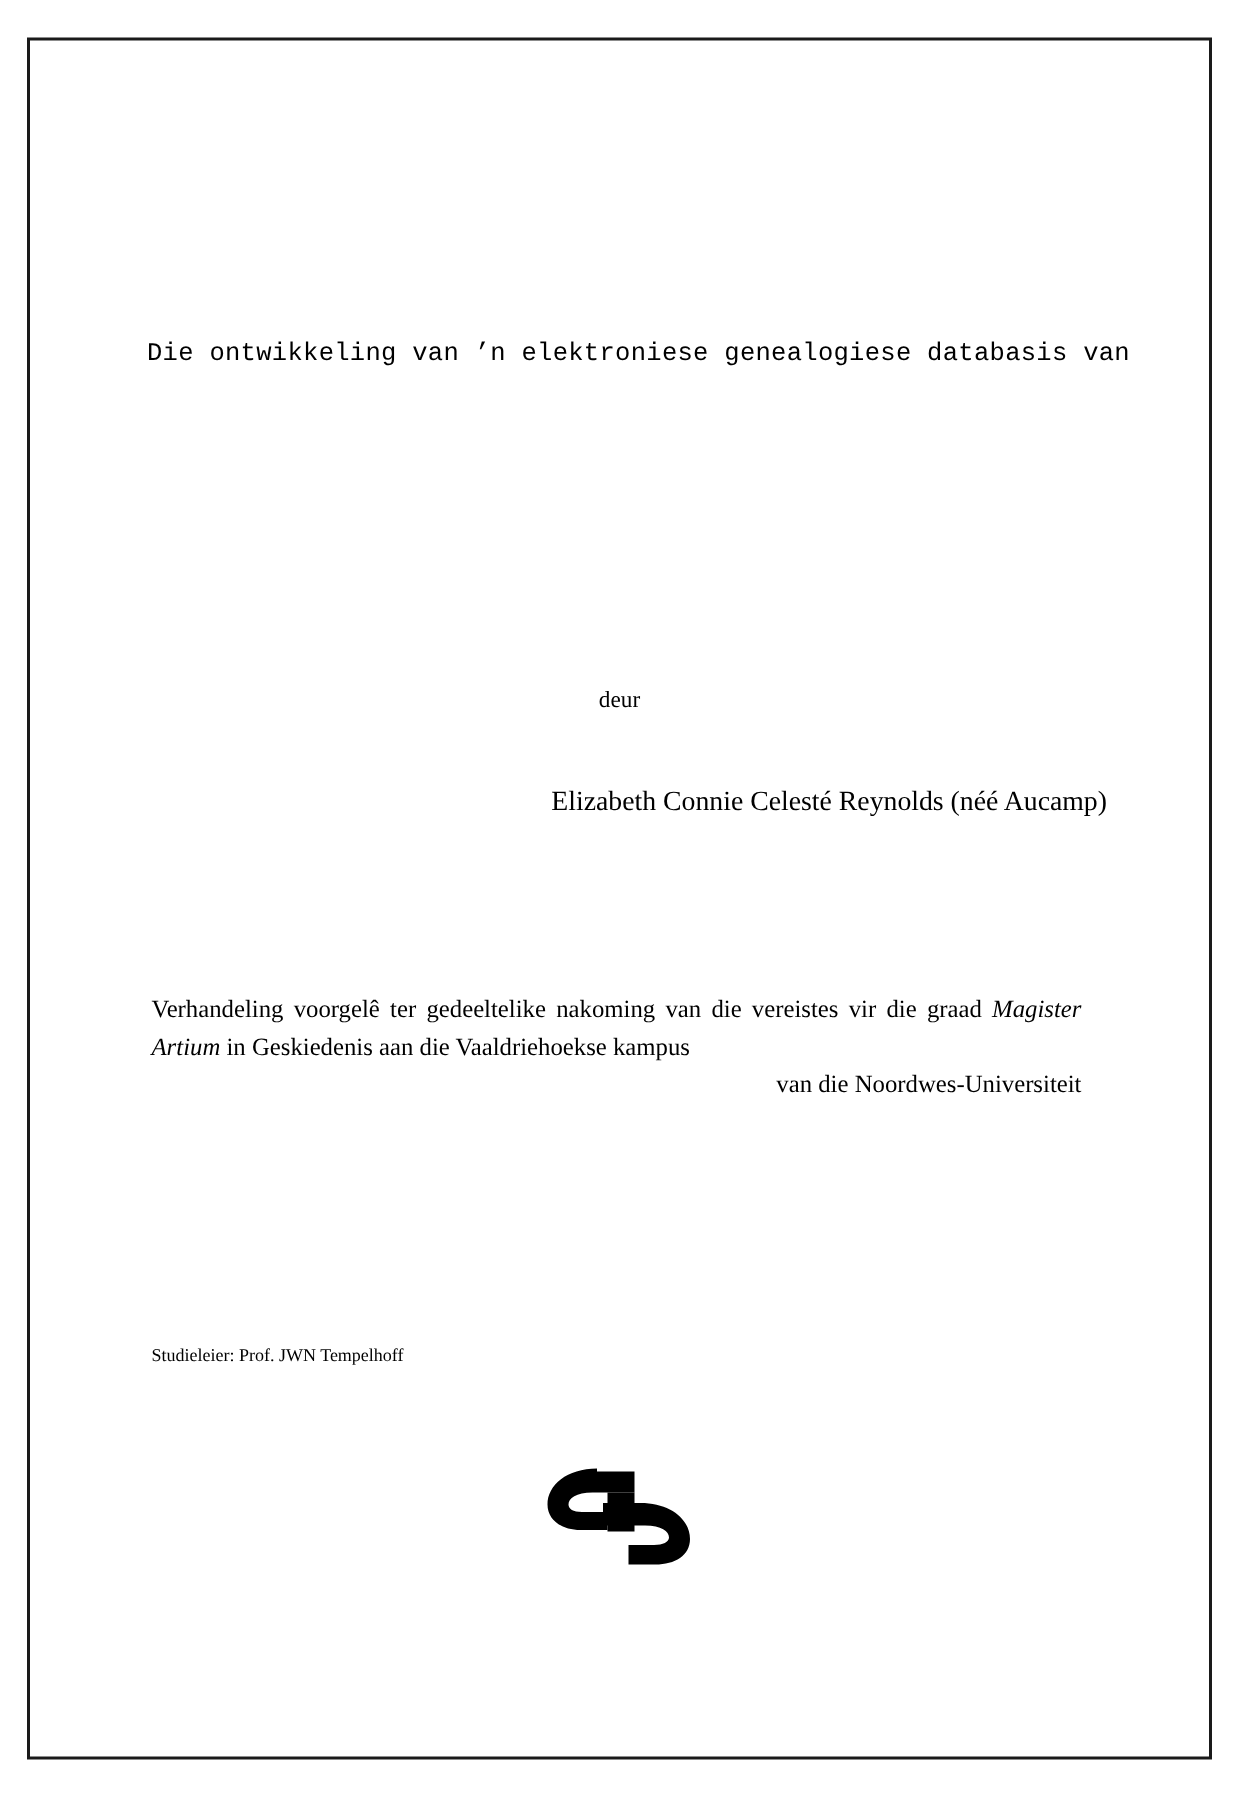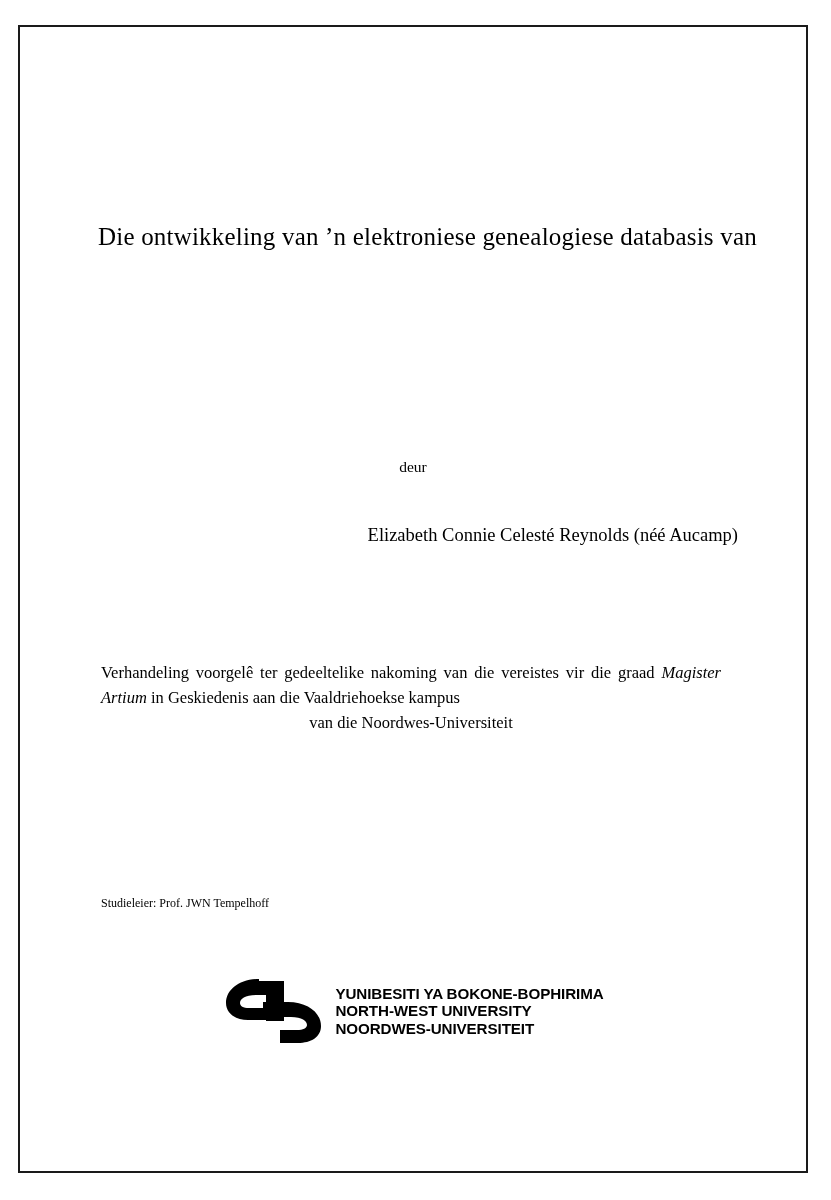--- a/index.html
+++ b/index.html
@@ -39,24 +39,25 @@
     box-sizing: border-box;
   }
   .title-block {
     position: absolute;
     top: 188px;
     left: 10px;
     width: 632px;
     text-align: center;
   }
   .title-line {
-    font-size: 25px;
+    font-size: 17px;
     line-height: 47px;
     letter-spacing: 0.2px;
     white-space: nowrap;
+    font-family: Liberation Mono, monospace;
   }
   .byline-label {
     position: absolute;
     top: 418px;
     left: 0;
     width: 650px;
     text-align: center;
     font-size: 15.5px;
     margin-top: 15px;
   }
@@ -71,21 +72,21 @@
   .statement {
     position: absolute;
     top: 635px;
     left: 13px;
     width: 620px;
     font-size: 16.5px;
     line-height: 25px;
     text-align: justify;
   }
   .statement .line3 {
-    text-align: center;
+    text-align: right;
   }
   .statement em {
     font-style: italic;
   }
   .supervisor {
     position: absolute;
     top: 865px;
     left: 13px;
     width: 600px;
     font-size: 12px;
@@ -149,22 +150,17 @@
       <div class="logo">
         <div class="logo-mark">
           <svg width="104" height="72" viewBox="0 0 104 72" xmlns="http://www.w3.org/2000/svg">
             <g fill="#000000">
               <path d="M37 4 C17 4, 4 15, 4 28 C4 38, 13 45, 26 45 L44 45 L44 33 L27 33 C21 33, 18 31, 18 28 C18 24, 23 20, 34 20 L62 20 L62 6 L37 6 Z"></path>
               <path d="M66 27 C86 27, 99 38, 99 51 C99 62, 89 68, 76 68 L58 68 L58 55 L75 55 C81 55, 85 53, 85 50 C85 46, 80 42, 69 42 L41 42 L41 27 Z"></path>
               <rect x="44" y="20" width="18" height="26"></rect>
             </g>
           </svg>
         </div>
-        <div class="logo-text">
-          <div>YUNIBESITI YA BOKONE-BOPHIRIMA</div>
-          <div>NORTH-WEST UNIVERSITY</div>
-          <div>NOORDWES-UNIVERSITEIT</div>
-        </div>
       </div>
     </div>
 
   </div>
 </div>
 
 </body></html>

